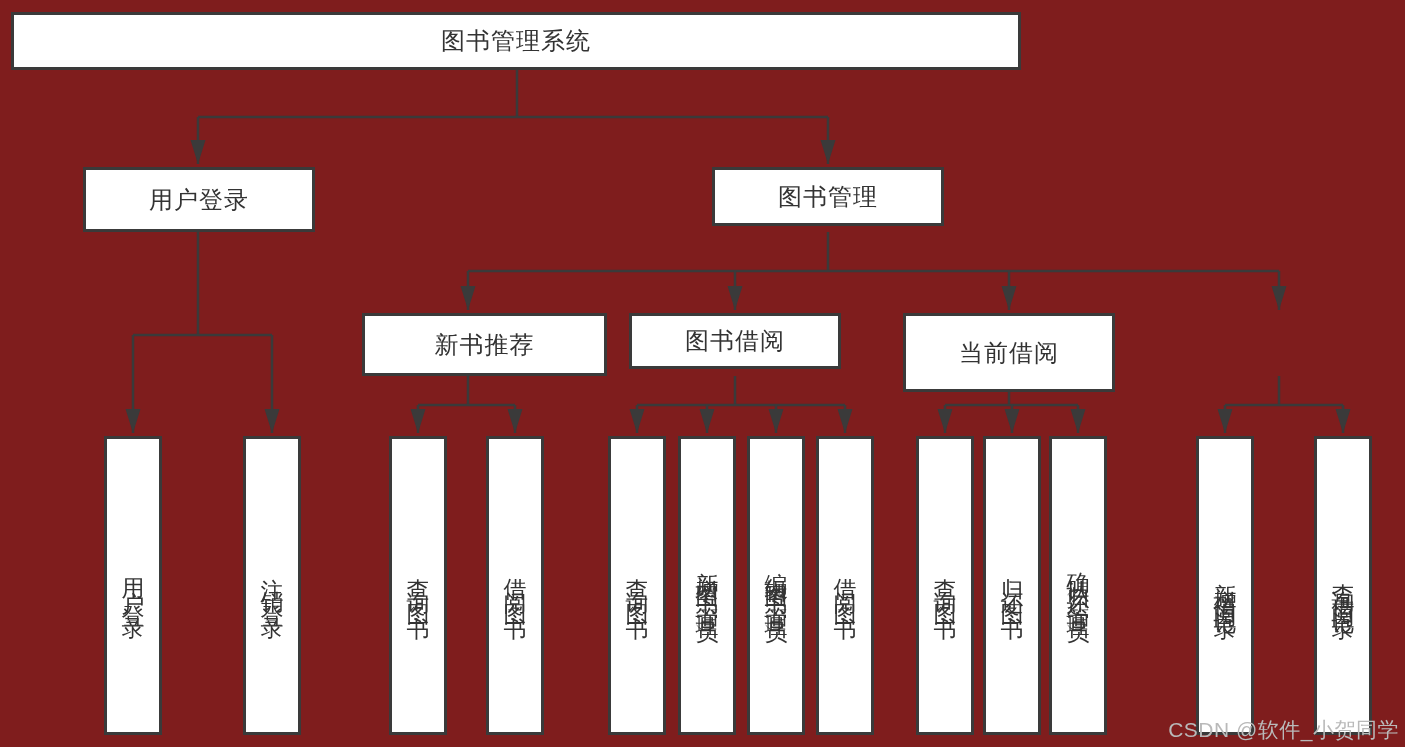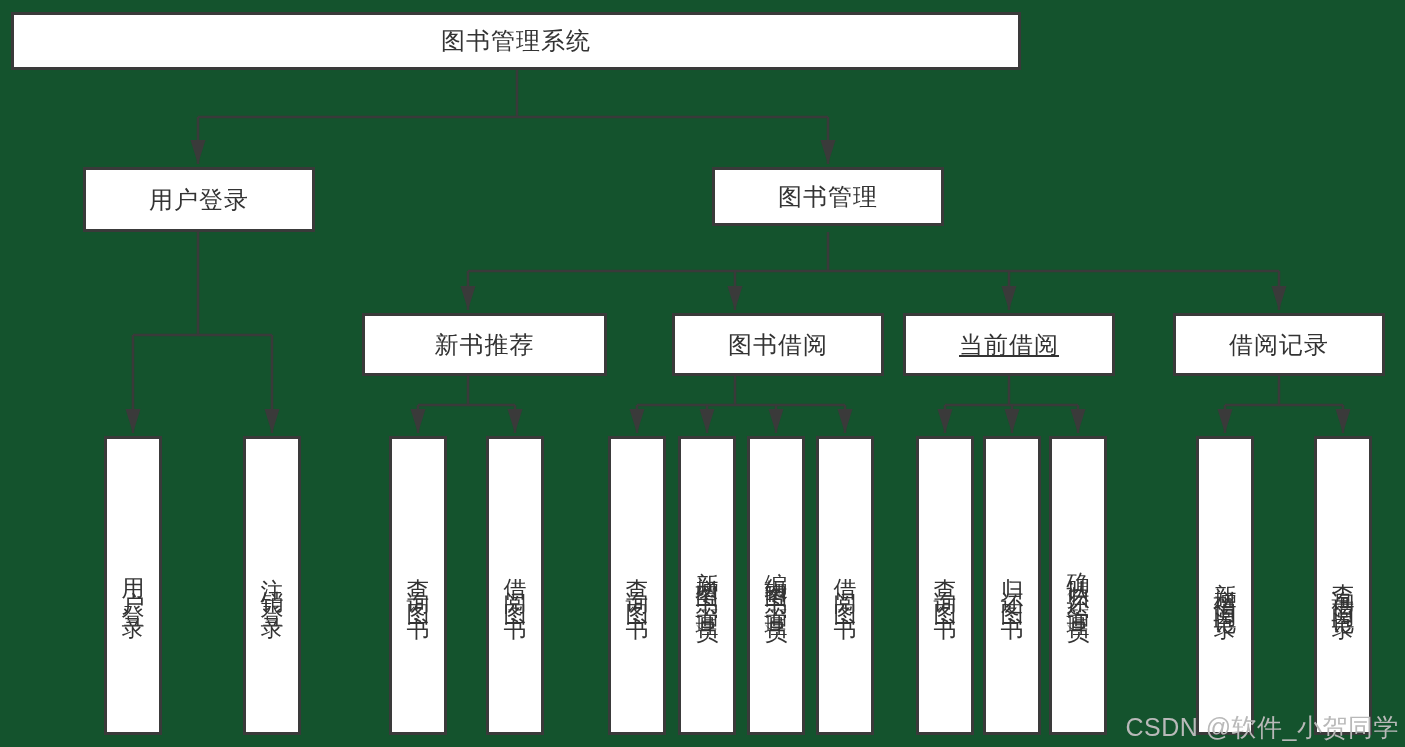--- a/index.html
+++ b/index.html
@@ -1,19 +1,19 @@
 <!DOCTYPE html>
 <html><head>
 <meta charset="utf-8">
 <style>
   html,body{margin:0;padding:0;background:#ffffff;}
   #canvas{
     position:relative;
     width:1405px;height:747px;
-    background:#14532d;
+    background:#7f1d1d;
     font-family:"Liberation Sans","DejaVu Sans",sans-serif;
     overflow:hidden;
   }
   #wires{position:absolute;left:0;top:0;width:1405px;height:747px;z-index:1;}
   .node{
     position:absolute;
     box-sizing:border-box;
     border:3px solid #3a3a3a;
     background:#ffffff;
     display:flex;align-items:center;justify-content:center;
@@ -28,21 +28,21 @@
     text-orientation:mixed;
     font-size:23px;
     letter-spacing:7px;
     line-height:1;
   }
   .v-short{letter-spacing:13px;}
   #watermark{
     position:absolute;
     right:6px;bottom:3px;
     color:#b9b9b9;
-    font-size:25px;
+    font-size:21px;
     letter-spacing:0.5px;
     z-index:3;
     white-space:nowrap;
   }
 </style>
 </head>
 <body>
 
 <div id="canvas">
 
@@ -95,23 +95,22 @@
       <line x1="1343" y1="405" x2="1343" y2="433" marker-end="url(#arrow)"></line>
     </g>
   </svg>
 
   <div class="node" style="left:11px;top:12px;width:1010px;height:58px;">图书管理系统</div>
 
   <div class="node" style="left:83px;top:167px;width:232px;height:65px;">用户登录</div>
   <div class="node" style="left:712px;top:167px;width:232px;height:59px;">图书管理</div>
 
   <div class="node" style="left:362px;top:313px;width:245px;height:63px;">新书推荐</div>
-  <div class="node" style="left:629px;top:313px;width:212px;height:63px;margin-left:43px;">图书借阅</div>
-  <div class="node" style="left:903px;top:313px;width:212px;height:63px;text-decoration:underline;">当前借阅</div>
-  <div class="node" style="left:1173px;top:313px;width:212px;height:63px;">借阅记录</div>
+  <div class="node" style="left:629px;top:313px;width:212px;height:56px;">图书借阅</div>
+  <div class="node" style="left:903px;top:313px;width:212px;height:79px;">当前借阅</div>
 
   <div class="node vnode v-short" style="left:104px;top:436px;width:58px;height:299px;">用户登录</div>
   <div class="node vnode v-short" style="left:243px;top:436px;width:58px;height:299px;">注销登录</div>
 
   <div class="node vnode v-short" style="left:389px;top:436px;width:58px;height:299px;">查询图书</div>
   <div class="node vnode v-short" style="left:486px;top:436px;width:58px;height:299px;">借阅图书</div>
 
   <div class="node vnode v-short" style="left:608px;top:436px;width:58px;height:299px;">查询图书</div>
   <div class="node vnode" style="left:678px;top:436px;width:58px;height:299px;">新增图书（管理员）</div>
   <div class="node vnode" style="left:747px;top:436px;width:58px;height:299px;">编辑图书（管理员）</div>

